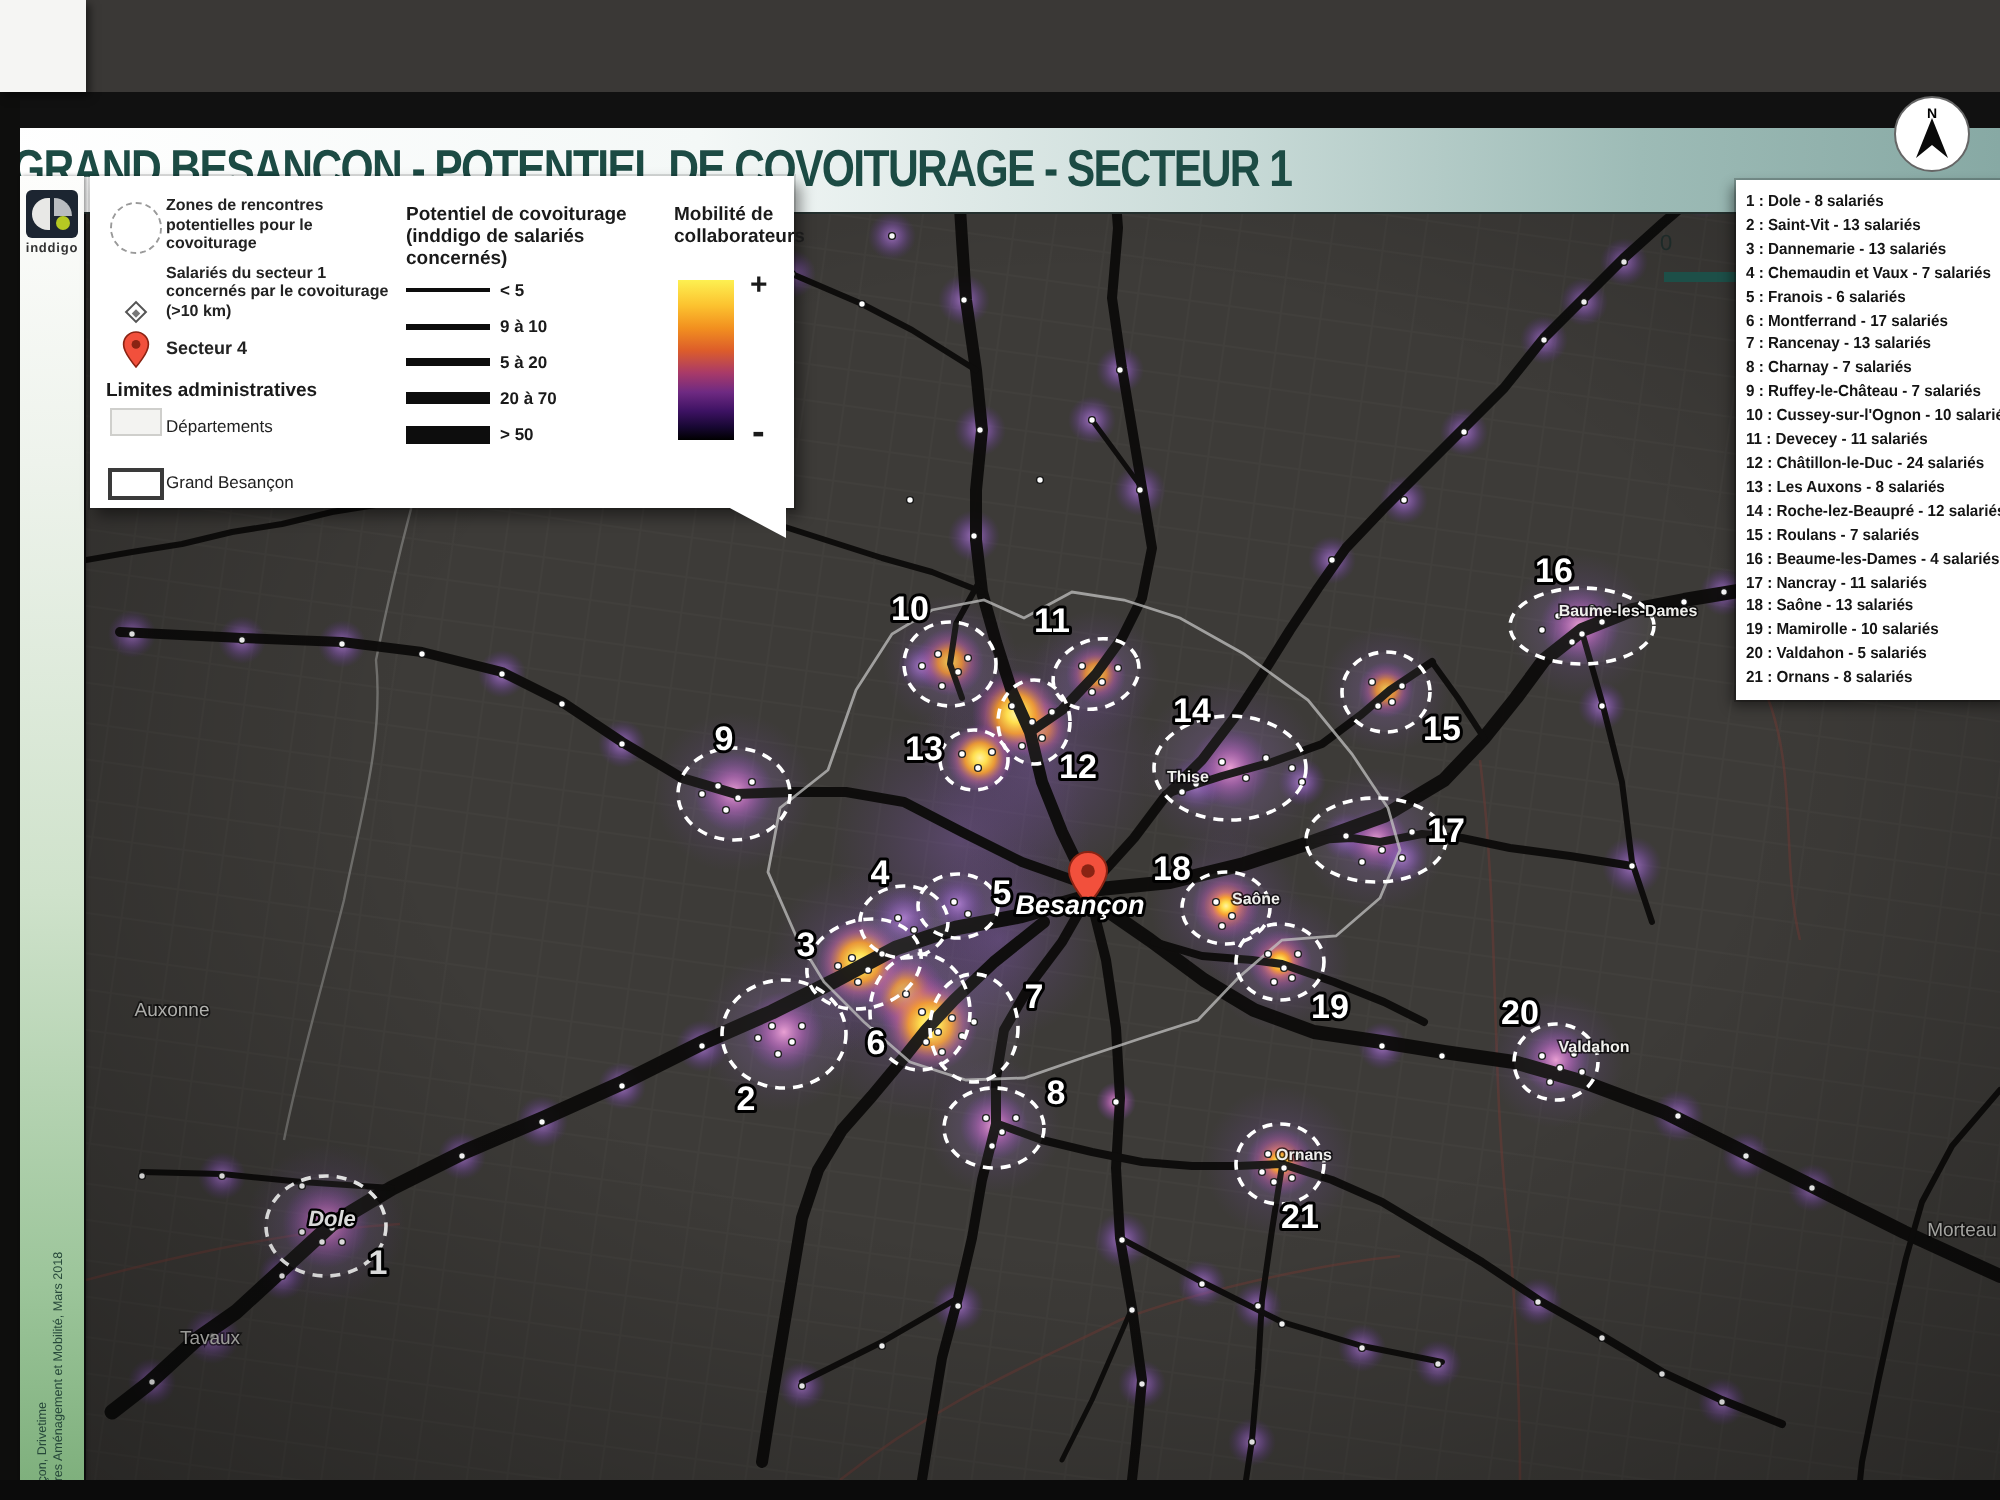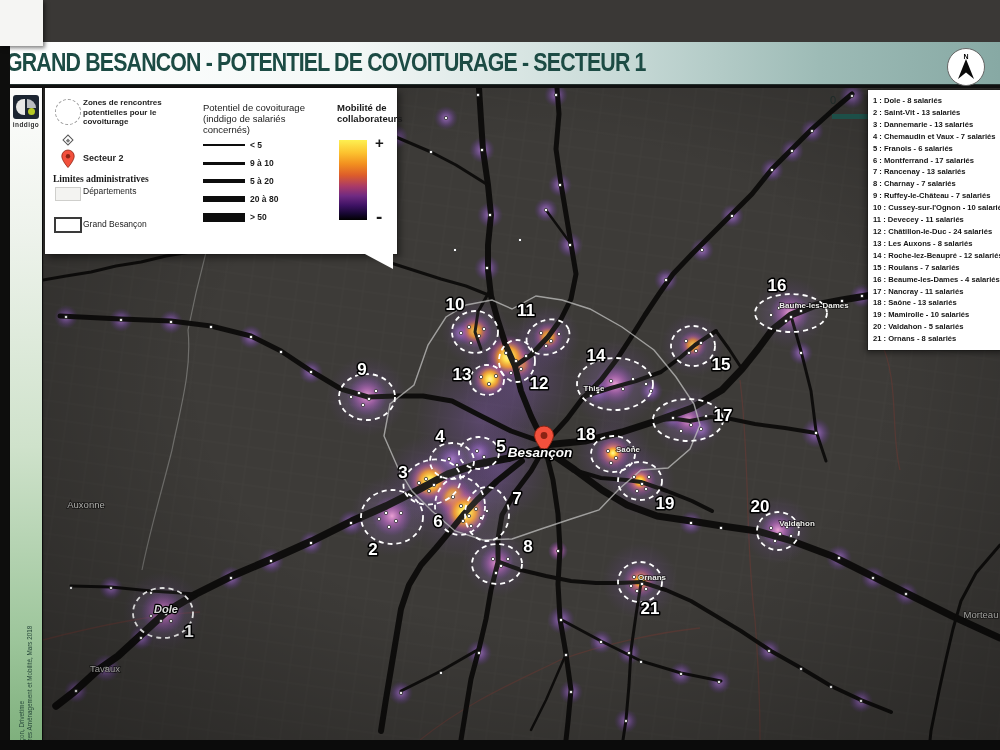--- a/index.html
+++ b/index.html
@@ -5,21 +5,21 @@
   html,body{margin:0;padding:0;background:#111;}
   #stage{position:relative;width:1000px;height:750px;overflow:hidden;background:#111;
          font-family:"Liberation Sans",sans-serif;}
   
   .topbar{position:absolute;left:0;top:0;width:1000px;height:46px;background:#3a3836;}
   .corner-box{position:absolute;left:0;top:0;width:43px;height:46px;background:#f5f5f3;
               box-shadow:2px 2px 4px rgba(0,0,0,.5);z-index:6;}
   .footerbar{position:absolute;left:0;top:740px;width:1000px;height:10px;background:#0b0b0b;z-index:6;}
   .leftedge{position:absolute;left:0;top:46px;width:10px;height:704px;background:#0e0e0d;z-index:5;}
   
-  .titlebar{position:absolute;left:0;top:42px;width:1000px;height:42px;z-index:5;
+  .titlebar{position:absolute;left:0;top:64px;width:1000px;height:42px;z-index:5;
             background:linear-gradient(to right,#ffffff 0%,#f4f8f7 35%,#c8dad7 62%,#9dbbb6 82%,#87a9a4 100%);
             border-bottom:1px solid #24302e;}
   .title{position:absolute;left:6px;top:5px;font-size:26px;font-weight:700;color:#1c4b44;
          letter-spacing:-1px;transform:scaleX(.82);transform-origin:0 0;white-space:nowrap;}
   .scalebar{position:absolute;left:826px;top:50px;width:116px;height:34px;color:#1d2a28;}
   .scale-zero{position:absolute;left:4px;top:2px;font-size:11px;}
   .scale-end{position:absolute;right:0;top:2px;font-size:11px;}
   .scale-line{position:absolute;left:6px;top:22px;width:100px;height:5px;background:#1d4f48;}
   .north{position:absolute;left:946px;top:47px;width:40px;height:40px;z-index:6;}
   
@@ -51,33 +51,33 @@
   .lbl-town-italic{font-family:"Liberation Sans",sans-serif;font-size:11px;font-weight:700;font-style:italic;
             fill:#fff;paint-order:stroke;stroke:#000;stroke-width:2.4px;stroke-linejoin:round;}
   .lbl-small{font-family:"Liberation Sans",sans-serif;font-size:8px;font-weight:700;fill:#efefec;
             paint-order:stroke;stroke:rgba(0,0,0,.7);stroke-width:1.6px;}
   
   .legend{position:absolute;left:45px;top:88px;width:352px;height:166px;background:#fff;z-index:7;
           box-shadow:0 0 0 1px rgba(0,0,0,.12),3px 4px 7px rgba(0,0,0,.45);color:#1a1a1a;}
   .legend::after{content:"";position:absolute;right:4px;bottom:-15px;width:0;height:0;
           border-top:16px solid #fff;border-left:30px solid transparent;}
   .lg-col1{position:absolute;left:8px;top:10px;width:150px;}
-  .lg-row{display:flex;align-items:flex-start;margin-bottom:5px;}
+  .lg-row{display:flex;align-items:flex-end;margin-bottom:5px;}
   .lg-ic{flex:0 0 30px;display:flex;justify-content:center;}
   .lg-txt{font-size:8px;line-height:9.5px;font-weight:700;color:#222;}
   .dash-circle{width:24px;height:24px;border:1.6px dashed #9a9a9a;border-radius:50%;margin-top:1px;}
   .diamond{width:6px;height:6px;border:1.2px solid #555;transform:rotate(45deg);margin-top:4px;background:#fff;
            position:relative;}
   .diamond::after{content:"";position:absolute;left:1.5px;top:1.5px;width:3px;height:3px;background:#777;}
-  .lg-title{font-size:9.5px;font-weight:700;margin:4px 0 3px 0;font-family:Liberation Serif, serif;}
+  .lg-title{font-size:9.5px;font-weight:700;margin:4px 0 3px 0;}
   .sw{width:24px;height:12px;margin-top:0;}
   .sw-dep{background:#f3f3f1;border:1px solid #cfcfcc;}
   .sw-gb{background:#fff;border:2px solid #3a3a3a;}
   .lg-col2{position:absolute;left:158px;top:14px;width:130px;}
-  .pot-title{font-size:9.5px;font-weight:400;line-height:11px;}
+  .pot-title{font-size:9.5px;font-weight:700;line-height:11px;}
   .pot-row{display:flex;align-items:center;height:16px;margin-top:2px;}
   .pot-line{width:42px;background:#0d0d0d;margin-right:5px;}
   .pot-lab{font-size:8.5px;font-weight:700;}
   .lg-col3{position:absolute;left:292px;top:14px;width:56px;}
   .den-title{font-size:9.5px;font-weight:700;line-height:11px;}
   .den-bar{position:absolute;left:2px;top:38px;width:28px;height:80px;
            background:linear-gradient(to bottom,#fdf051 0%,#fcc22f 16%,#f2901f 30%,#dd5d2a 44%,
                        #a93a68 58%,#6f2a82 70%,#3d1263 82%,#170732 92%,#000 100%);}
   .den-plus{position:absolute;left:38px;top:32px;font-size:15px;font-weight:700;}
   .den-minus{position:absolute;left:39px;top:104px;font-size:19px;font-weight:700;}
@@ -557,32 +557,33 @@
       <div class="lg-row">
         <div class="lg-ic">
             <div class="dash-circle"></div>
           </div>
         <div class="lg-txt">Zones de rencontres potentielles pour le covoiturage</div>
       </div>
       <div class="lg-row">
         <div class="lg-ic">
             <div class="diamond"></div>
           </div>
+        <div class="lg-txt">Salariés du secteur 1 concernés par le covoiturage (&gt;10 km)</div>
       </div>
       <div class="lg-row" style="align-items:center;">
         <div class="lg-ic">
           <svg width="16" height="20" viewBox="0 0 16 20">
             <path d="M8,1 a6.2,6.2 0 0 1 6.2,6.2 c0,4.3 -6.2,11.3 -6.2,11.3 c0,0 -6.2,-7 -6.2,-11.3 A6.2,6.2 0 0 1 8,1 z" fill="#f2503c" stroke="#8a2313" stroke-width="0.8"></path>
             <circle cx="8" cy="7.2" r="2.2" fill="#8a2313"></circle>
           </svg>
         </div>
-        <div class="lg-txt" style="font-size:9px">Secteur 2</div>
+        <div class="lg-txt" style="font-size:9px">Secteur 4</div>
       </div>
       <div class="lg-title">Limites administratives</div>
-      <div class="lg-row" style="align-items:flex-start;">
+      <div class="lg-row" style="align-items:flex-end;">
         <div class="lg-ic">
             <div class="sw sw-dep"></div>
           </div>
         <div class="lg-txt" style="font-weight:400;font-size:8.5px">Départements</div>
       </div>
       <div class="lg-row" style="align-items:center;margin-top:16px;">
         <div class="lg-ic">
             <div class="sw sw-gb"></div>
           </div>
         <div class="lg-txt" style="font-weight:400;font-size:8.5px">Grand Besançon</div>
@@ -599,21 +600,21 @@
           <div class="pot-row">
             <div class="pot-line" style="height: 3px;"></div>
             <span class="pot-lab">9 à 10</span>
           </div>
           <div class="pot-row">
             <div class="pot-line" style="height: 4.5px;"></div>
             <span class="pot-lab">5 à 20</span>
           </div>
           <div class="pot-row">
             <div class="pot-line" style="height: 6.5px;"></div>
-            <span class="pot-lab">20 à 80</span>
+            <span class="pot-lab">20 à 70</span>
           </div>
           <div class="pot-row">
             <div class="pot-line" style="height: 9px;"></div>
             <span class="pot-lab">&gt; 50</span>
           </div>
         </div>
     </div>
     <div class="lg-col3">
       <div class="den-title">Mobilité de collaborateurs</div>
       <div class="den-bar"></div>

